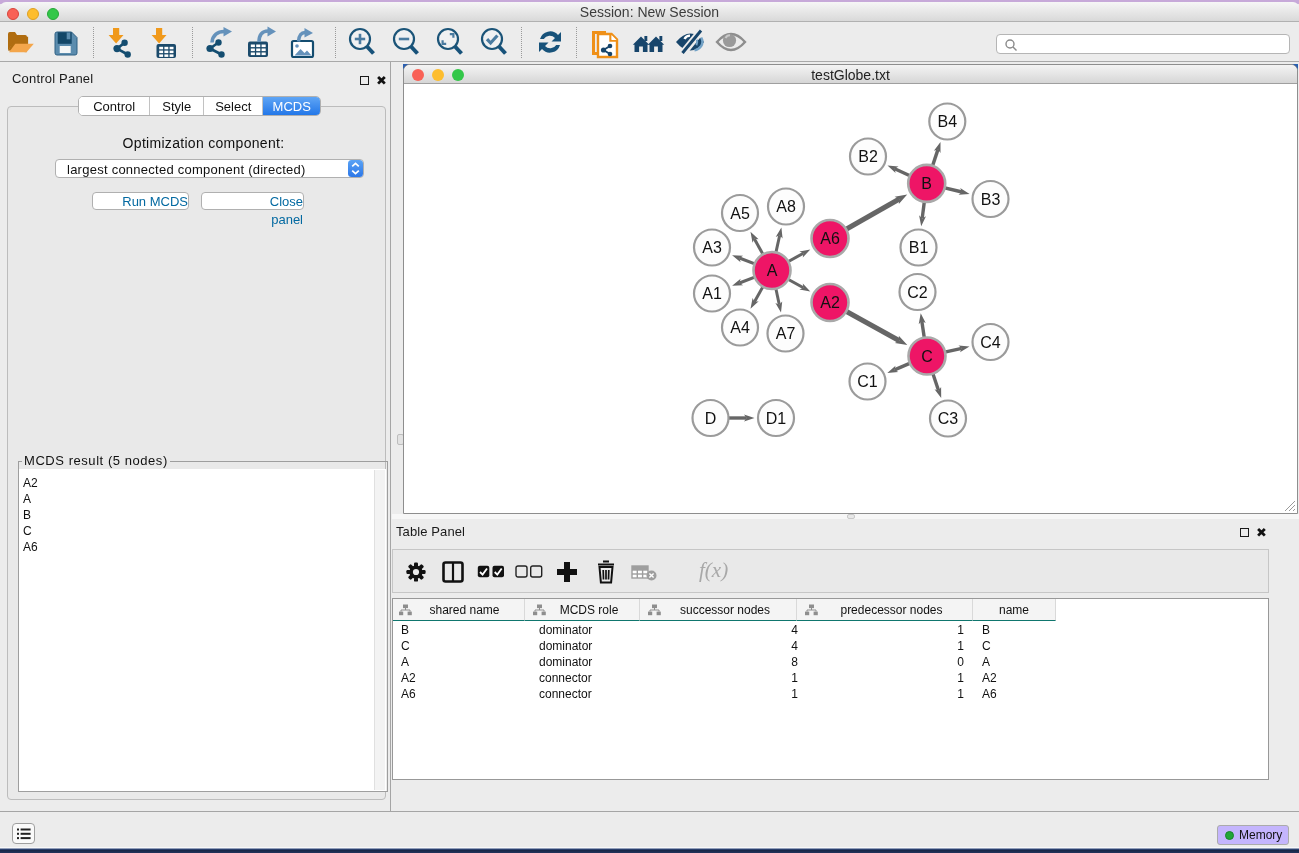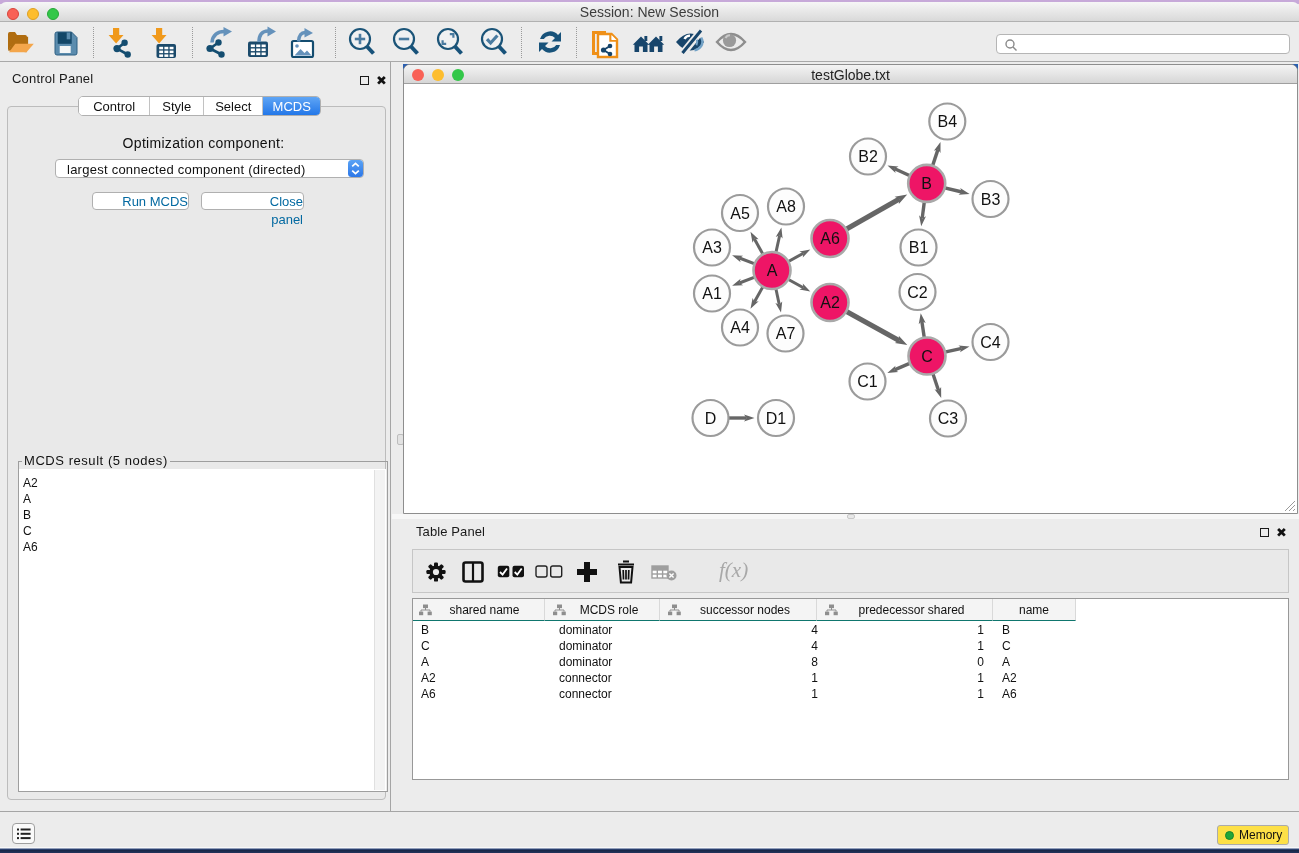--- a/index.html
+++ b/index.html
@@ -67,39 +67,39 @@
   #rightArea { left:392px; top:62px; width:907px; height:749px; background:#ececec; }
   
   #netwin { position:absolute; left:403px; top:64px; width:895px; height:450px;
      background:#fff; border:1px solid #8e8e8e; border-radius:7px 7px 0 0; }
   #netTitle { position:absolute; left:0; top:0; width:100%; height:19px;
      background:linear-gradient(#f4f4f4,#d6d6d6); border-bottom:1px solid #9f9f9f;
      border-radius:6px 6px 0 0; }
   #netTitle .title { position:absolute; left:0; right:0; top:2px; text-align:center;
      font-size:14px; color:#222; }
   
-  #tpanel { position:absolute; left:403px; top:515px; width:896px; height:296px; }
+  #tpanel { position:absolute; left:383px; top:515px; width:896px; height:296px; }
   #tpTitle { position:absolute; left:13px; top:9px; font-size:13px; letter-spacing:0.1px; color:#1a1a1a; }
   #tToolbar { position:absolute; left:9px; top:34px; width:877px; height:44px;
      background:#e9e9e9; border:1px solid #c6c6c6; }
   #tTable { position:absolute; left:9px; top:83px; width:877px; height:182px;
      background:#fff; border:1px solid #989898; }
   .thead { position:absolute; top:0; height:22px; background:#f4f4f4;
      border-right:1px solid #d9d9d9; border-bottom:1px solid #0f766e;
      font-size:12px; color:#111; text-align:center; line-height:22px; }
   .trow { position:absolute; font-size:12px; color:#111; height:16px; line-height:16px; }
   
   #btabs { position:absolute; left:268px; top:275px; width:359px; height:20px; }
   
   #statusbar { left:0; top:811px; width:1299px; height:37px; background:#ececec;
      border-top:1px solid #a5a5a5; }
   #listbtn { position:absolute; left:12px; top:11px; width:23px; height:21px;
      background:#fafafa; border:1px solid #9f9f9f; border-radius:4px; }
   #membtn { position:absolute; left:1217px; top:13px; width:72px; height:20px;
-     background:#fde047; border:1px solid #ababab; border-radius:3px;
+     background:#c4b5fd; border:1px solid #ababab; border-radius:3px;
      font-size:12px; color:#111; }
 </style>
 </head>
 <body>
 <div class="abs" id="deskTop"></div>
 <div class="abs" id="titlebar">
   <div class="tl" style="left:7px; background:#f96156; border:0.5px solid #d8453c;"></div>
   <div class="tl" style="left:27px; background:#fdbd2e; border:0.5px solid #dfa023;"></div>
   <div class="tl" style="left:47px; background:#33c749; border:0.5px solid #27a838;"></div>
   <div class="title">Session: New Session</div>
@@ -484,21 +484,21 @@
           <rect x="4" y="0.5" width="5" height="3.6" fill="#8e8e8e"></rect>
           <rect x="0" y="7.6" width="4.2" height="3.6" fill="#8e8e8e"></rect>
           <rect x="8.6" y="7.6" width="4.2" height="3.6" fill="#8e8e8e"></rect>
           <path d="M6.5 4 v2 M2 7.6 V6 h9 v1.6" stroke="#8e8e8e" fill="none"></path>
         </svg><span style="margin-left:14px;">successor nodes</span></div>
       <div class="thead" style="left:404px; width:176px;"><svg style="position:absolute;left:8px;top:5px;" width="13" height="12" viewBox="0 0 13 12">
           <rect x="4" y="0.5" width="5" height="3.6" fill="#8e8e8e"></rect>
           <rect x="0" y="7.6" width="4.2" height="3.6" fill="#8e8e8e"></rect>
           <rect x="8.6" y="7.6" width="4.2" height="3.6" fill="#8e8e8e"></rect>
           <path d="M6.5 4 v2 M2 7.6 V6 h9 v1.6" stroke="#8e8e8e" fill="none"></path>
-        </svg><span style="margin-left:14px;">predecessor shared</span></div>
+        </svg><span style="margin-left:14px;">predecessor nodes</span></div>
       <div class="thead" style="left:580px; width:83px;">name</div>
       <div class="trow" style="left:8px; top:23px;">B<span style="position:absolute; left:138px;">dominator</span><span style="position:absolute; left:387px; width:10px; text-align:right;">4</span><span style="position:absolute; left:553px; width:10px; text-align:right;">1</span><span style="position:absolute; left:581px;">B</span></div>
       <div class="trow" style="left:8px; top:39px;">C<span style="position:absolute; left:138px;">dominator</span><span style="position:absolute; left:387px; width:10px; text-align:right;">4</span><span style="position:absolute; left:553px; width:10px; text-align:right;">1</span><span style="position:absolute; left:581px;">C</span></div>
       <div class="trow" style="left:8px; top:55px;">A<span style="position:absolute; left:138px;">dominator</span><span style="position:absolute; left:387px; width:10px; text-align:right;">8</span><span style="position:absolute; left:553px; width:10px; text-align:right;">0</span><span style="position:absolute; left:581px;">A</span></div>
       <div class="trow" style="left:8px; top:71px;">A2<span style="position:absolute; left:138px;">connector</span><span style="position:absolute; left:387px; width:10px; text-align:right;">1</span><span style="position:absolute; left:553px; width:10px; text-align:right;">1</span><span style="position:absolute; left:581px;">A2</span></div>
       <div class="trow" style="left:8px; top:87px;">A6<span style="position:absolute; left:138px;">connector</span><span style="position:absolute; left:387px; width:10px; text-align:right;">1</span><span style="position:absolute; left:553px; width:10px; text-align:right;">1</span><span style="position:absolute; left:581px;">A6</span></div>
     </div>
   </div>
 <div class="abs" id="statusbar">
   <div id="listbtn">

